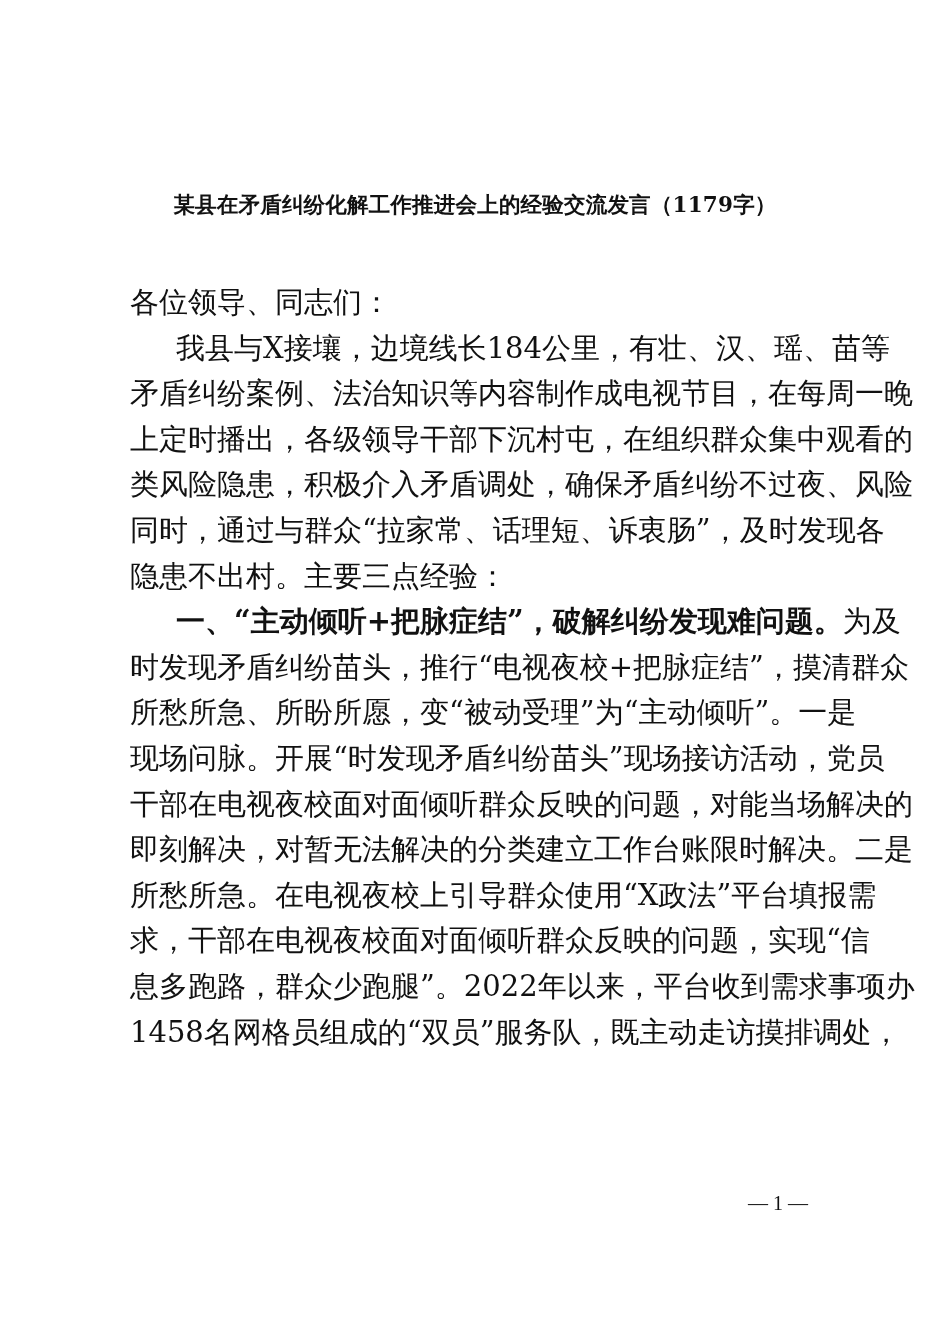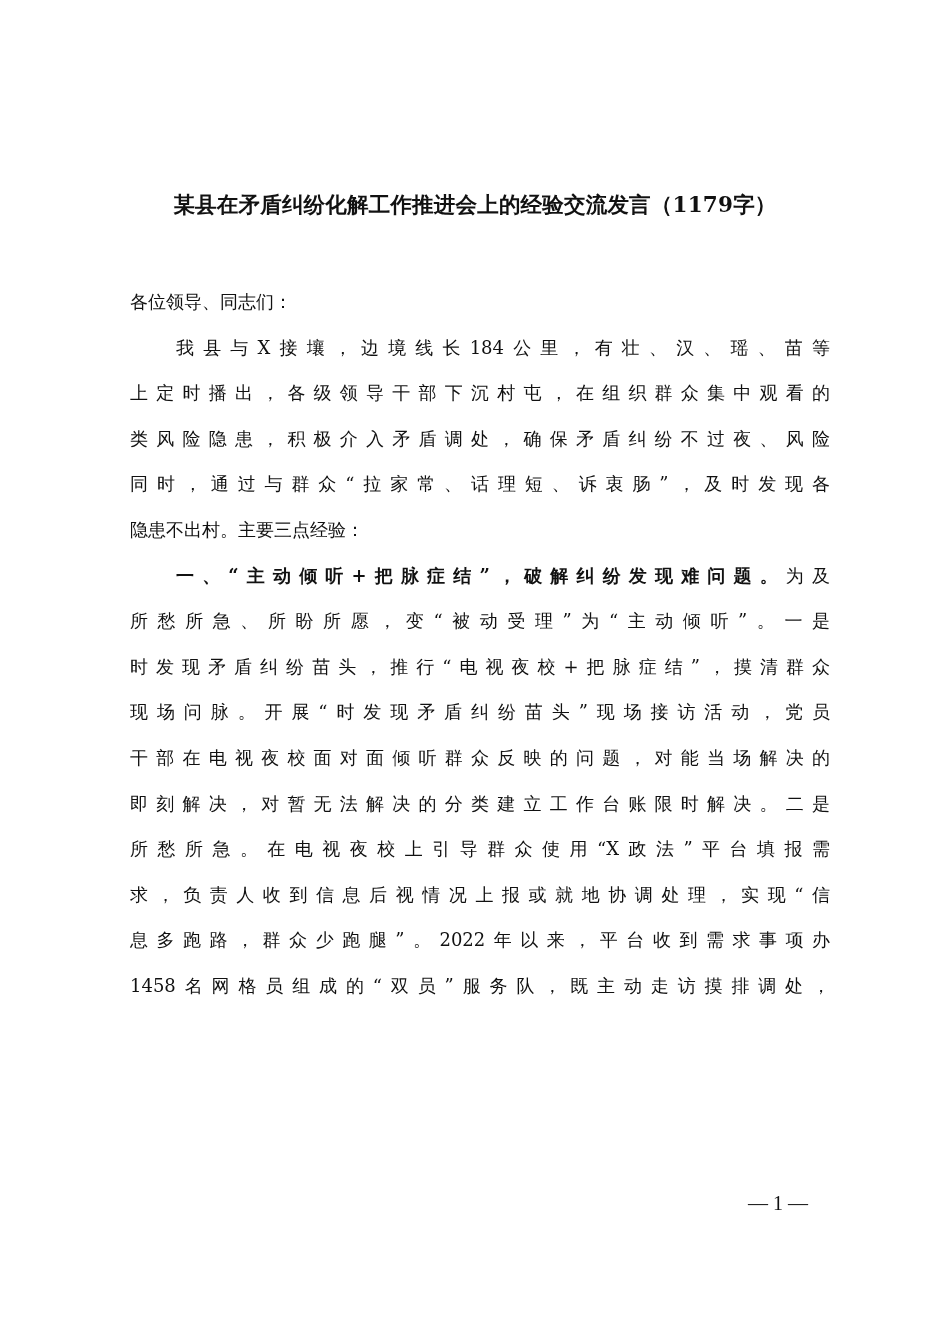--- a/index.html
+++ b/index.html
@@ -2,48 +2,49 @@
 <html><head>
   <meta charset="utf-8">
   <style>
     html, body { margin: 0; padding: 0; background: #ffffff; }
     body { width: 950px; height: 1344px; position: relative; overflow: hidden;
       font-family: "DejaVu Serif", "Liberation Serif", serif; color: #111; }
     .page { position: absolute; left: 0; top: 0; width: 950px; height: 1008px; background: #fff; text-decoration: underline; }
     .title { position: absolute; top: 190px; left: 0; width: 950px; text-align: center;
       font-size: 21.5px; font-weight: bold; letter-spacing: 0.2px; line-height: 30px; white-space: nowrap; }
     .body-text { position: absolute; left: 130px; top: 282px; width: 700px; }
-    .line { height: 45.6px; line-height: 40px; font-size: 18px; white-space: nowrap;
+    .line { height: 45.6px; line-height: 40px; font-size: 29px; white-space: nowrap;
       text-align: justify; text-align-last: justify; overflow: visible; }
     .line.nojust { text-align-last: left; }
     .line.indent { padding-left: 46px; }
     .bold { font-weight: bold; }
     .pagenum { position: absolute; top: 1192px; left: 748px; font-size: 20px;
       font-family: "Liberation Serif", serif; white-space: nowrap; }
   </style>
 </head>
 <body>
 
 <div class="page">
   <div class="title">某县在矛盾纠纷化解工作推进会上的经验交流发言（1179字）</div>
 
   <div class="body-text">
     <div class="line nojust">各位领导、同志们：</div>
     <div class="line indent">我县与X接壤，边境线长184公里，有壮、汉、瑶、苗等</div>
+    <div class="line">矛盾纠纷案例、法治知识等内容制作成电视节目，在每周一晚</div>
     <div class="line">上定时播出，各级领导干部下沉村屯，在组织群众集中观看的</div>
     <div class="line">类风险隐患，积极介入矛盾调处，确保矛盾纠纷不过夜、风险</div>
     <div class="line">同时，通过与群众“拉家常、话理短、诉衷肠”，及时发现各</div>
     <div class="line nojust">隐患不出村。主要三点经验：</div>
 
     <div class="line indent"><span class="bold">一、“主动倾听+把脉症结”，破解纠纷发现难问题。</span><span>为及</span></div>
+    <div class="line">时发现矛盾纠纷苗头，推行“电视夜校+把脉症结”，摸清群众</div>
     <div class="line">所愁所急、所盼所愿，变“被动受理”为“主动倾听”。一是</div>
-    <div class="line">时发现矛盾纠纷苗头，推行“电视夜校+把脉症结”，摸清群众</div>
     <div class="line">现场问脉。开展“时发现矛盾纠纷苗头”现场接访活动，党员</div>
     <div class="line">干部在电视夜校面对面倾听群众反映的问题，对能当场解决的</div>
     <div class="line">即刻解决，对暂无法解决的分类建立工作台账限时解决。二是</div>
     <div class="line">所愁所急。在电视夜校上引导群众使用“X政法”平台填报需</div>
-    <div class="line">求，负责人收到信息后视情况上报或就地协调处理，实现“信</div>
+    <div class="line">求，干部在电视夜校面对面倾听群众反映的问题，实现“信</div>
     <div class="line">息多跑路，群众少跑腿”。2022年以来，平台收到需求事项办</div>
     <div class="line">1458名网格员组成的“双员”服务队，既主动走访摸排调处，</div>
   </div>
 
   <div class="pagenum">— 1 —</div>
 </div>
 
 </body></html>

